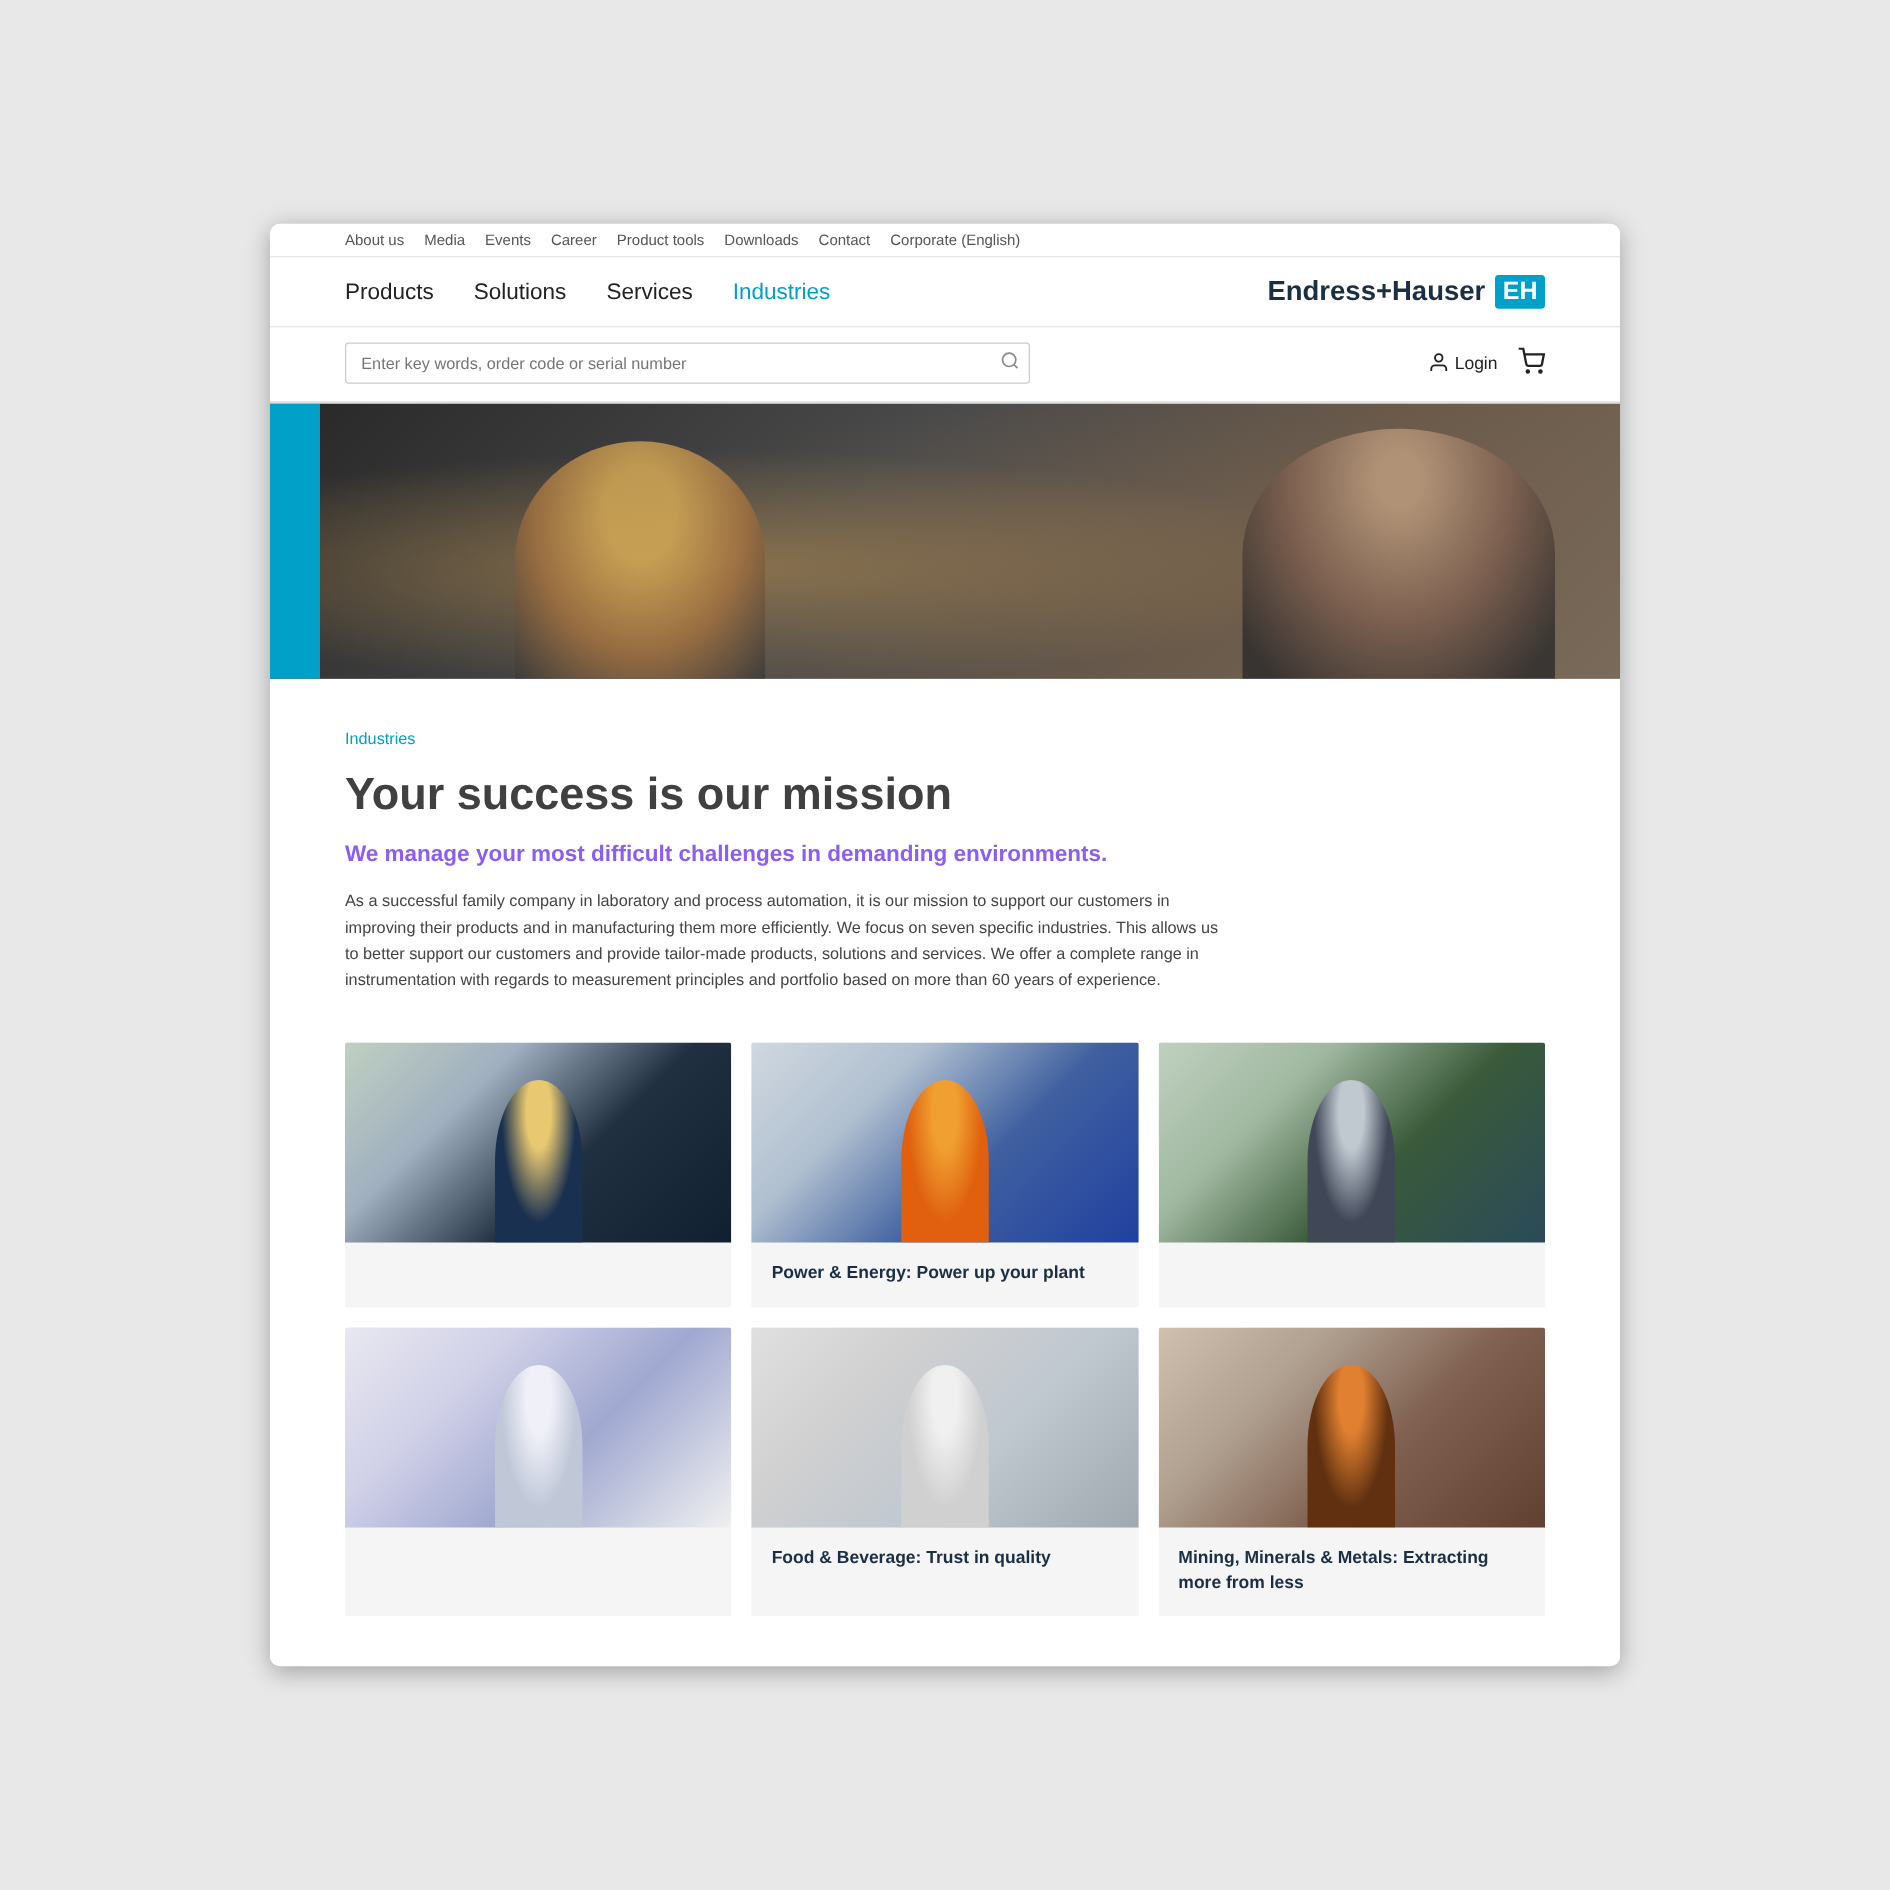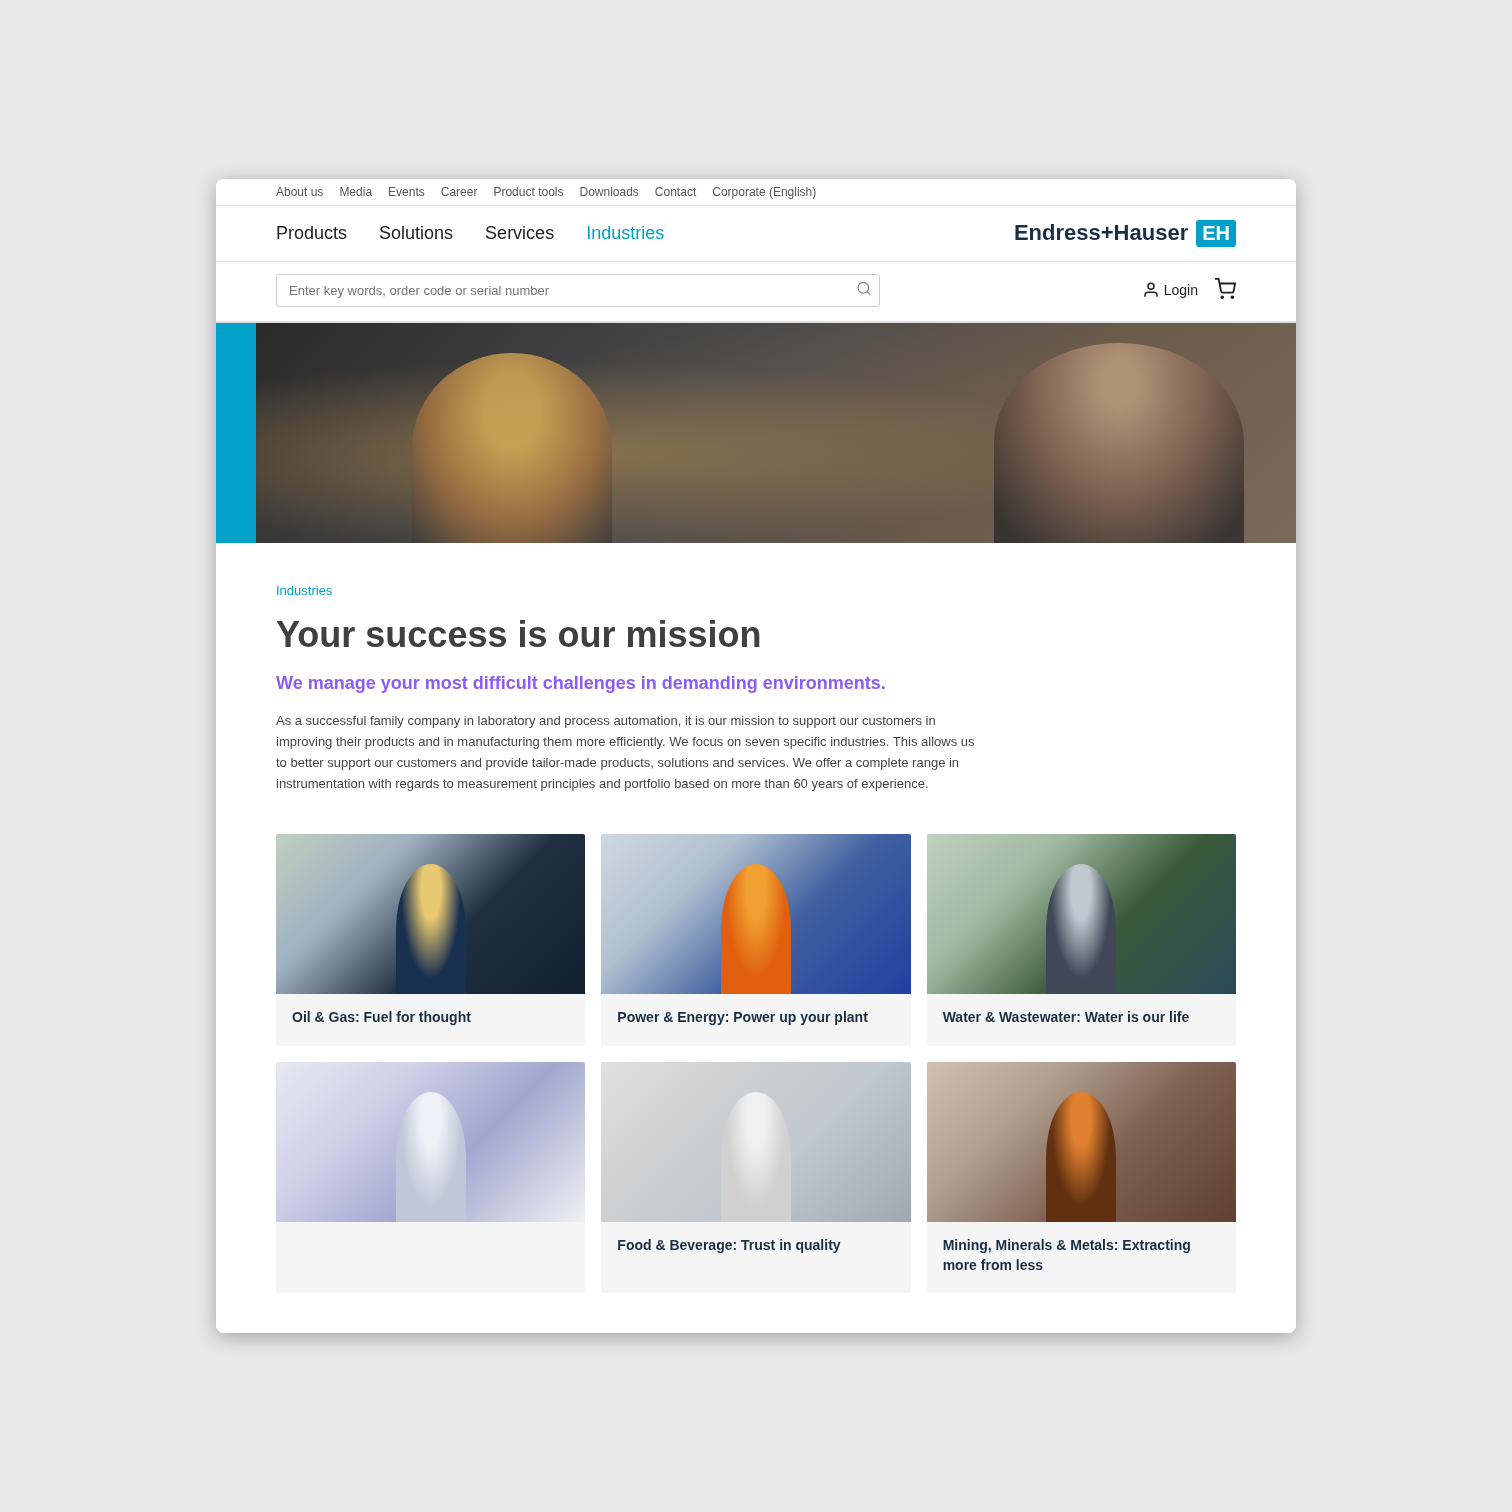--- a/index.html
+++ b/index.html
@@ -81,21 +81,21 @@
     .search-bar-area {
       background: #fff;
       padding: 12px 60px 14px;
       display: flex;
       align-items: center;
       justify-content: space-between;
       border-bottom: 2px solid #e0e0e0;
     }
     .search-input-wrap {
       position: relative;
-      width: 604px;
+      width: 548px;
     }
     .search-input-wrap input {
       width: 100%;
       padding: 8px 36px 8px 12px;
       border: 1px solid #ccc;
       border-radius: 3px;
       font-size: 13px;
       color: #999;
       outline: none;
     }
@@ -335,35 +335,33 @@
     <h1 class="page-title">Your success is our mission</h1>
     <h2 class="page-subtitle">We manage your most difficult challenges in demanding environments.</h2>
     <p class="page-description">As a successful family company in laboratory and process automation, it is our mission to support our customers in improving their products and in manufacturing them more efficiently. We focus on seven specific industries. This allows us to better support our customers and provide tailor-made products, solutions and services. We offer a complete range in instrumentation with regards to measurement principles and portfolio based on more than 60 years of experience.</p>
 
     <div class="industry-grid">
 
       <div class="industry-card">
         <div class="card-image card-img-oil">
           <div class="card-worker worker-oil"></div>
         </div>
-        <div class="card-label">Oil &amp; Gas: Fuel for thought</div>
       </div>
 
       <div class="industry-card">
         <div class="card-image card-img-power">
           <div class="card-worker worker-power"></div>
         </div>
         <div class="card-label">Power &amp; Energy: Power up your plant</div>
       </div>
 
       <div class="industry-card">
         <div class="card-image card-img-water">
           <div class="card-worker worker-water"></div>
         </div>
-        <div class="card-label">Water &amp; Wastewater: Water is our life</div>
       </div>
 
       <div class="industry-card">
         <div class="card-image card-img-lifesci">
           <div class="card-worker worker-lifesci"></div>
         </div>
       </div>
 
       <div class="industry-card">
         <div class="card-image card-img-food">

